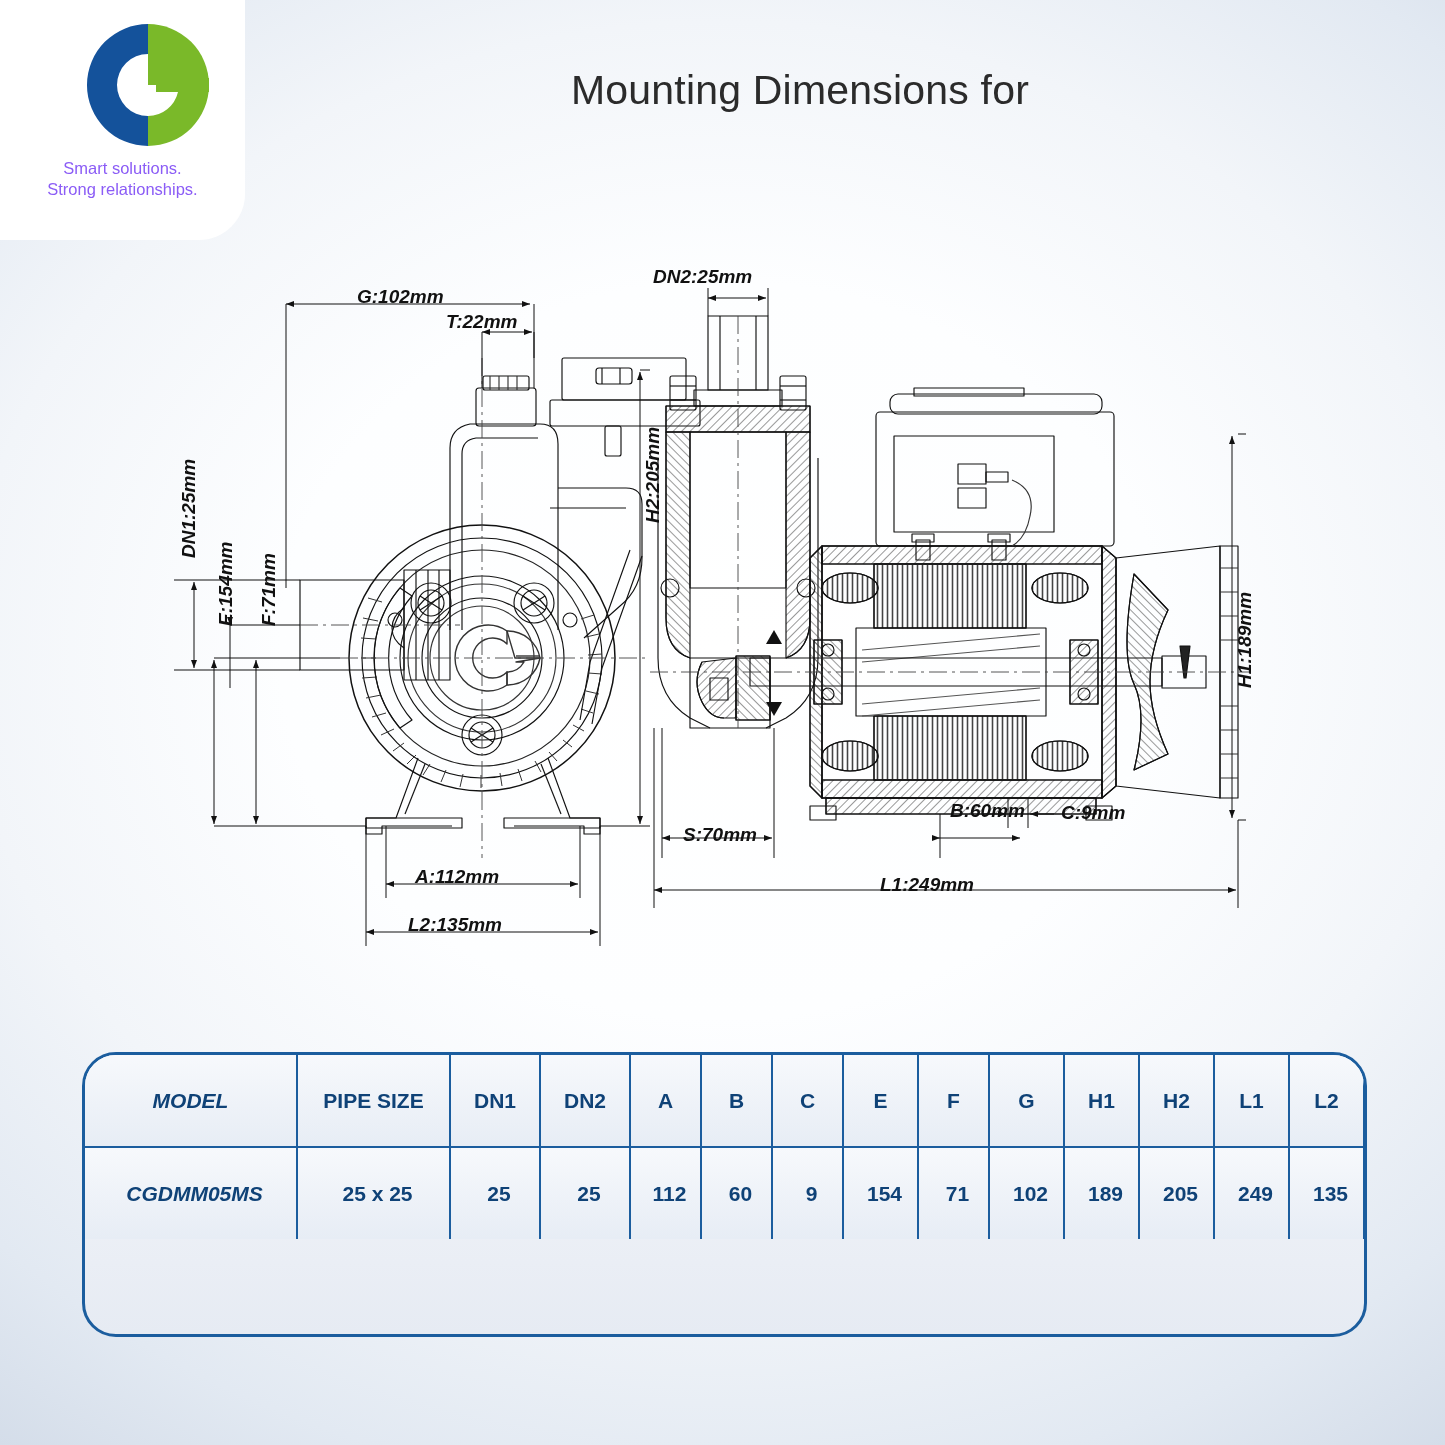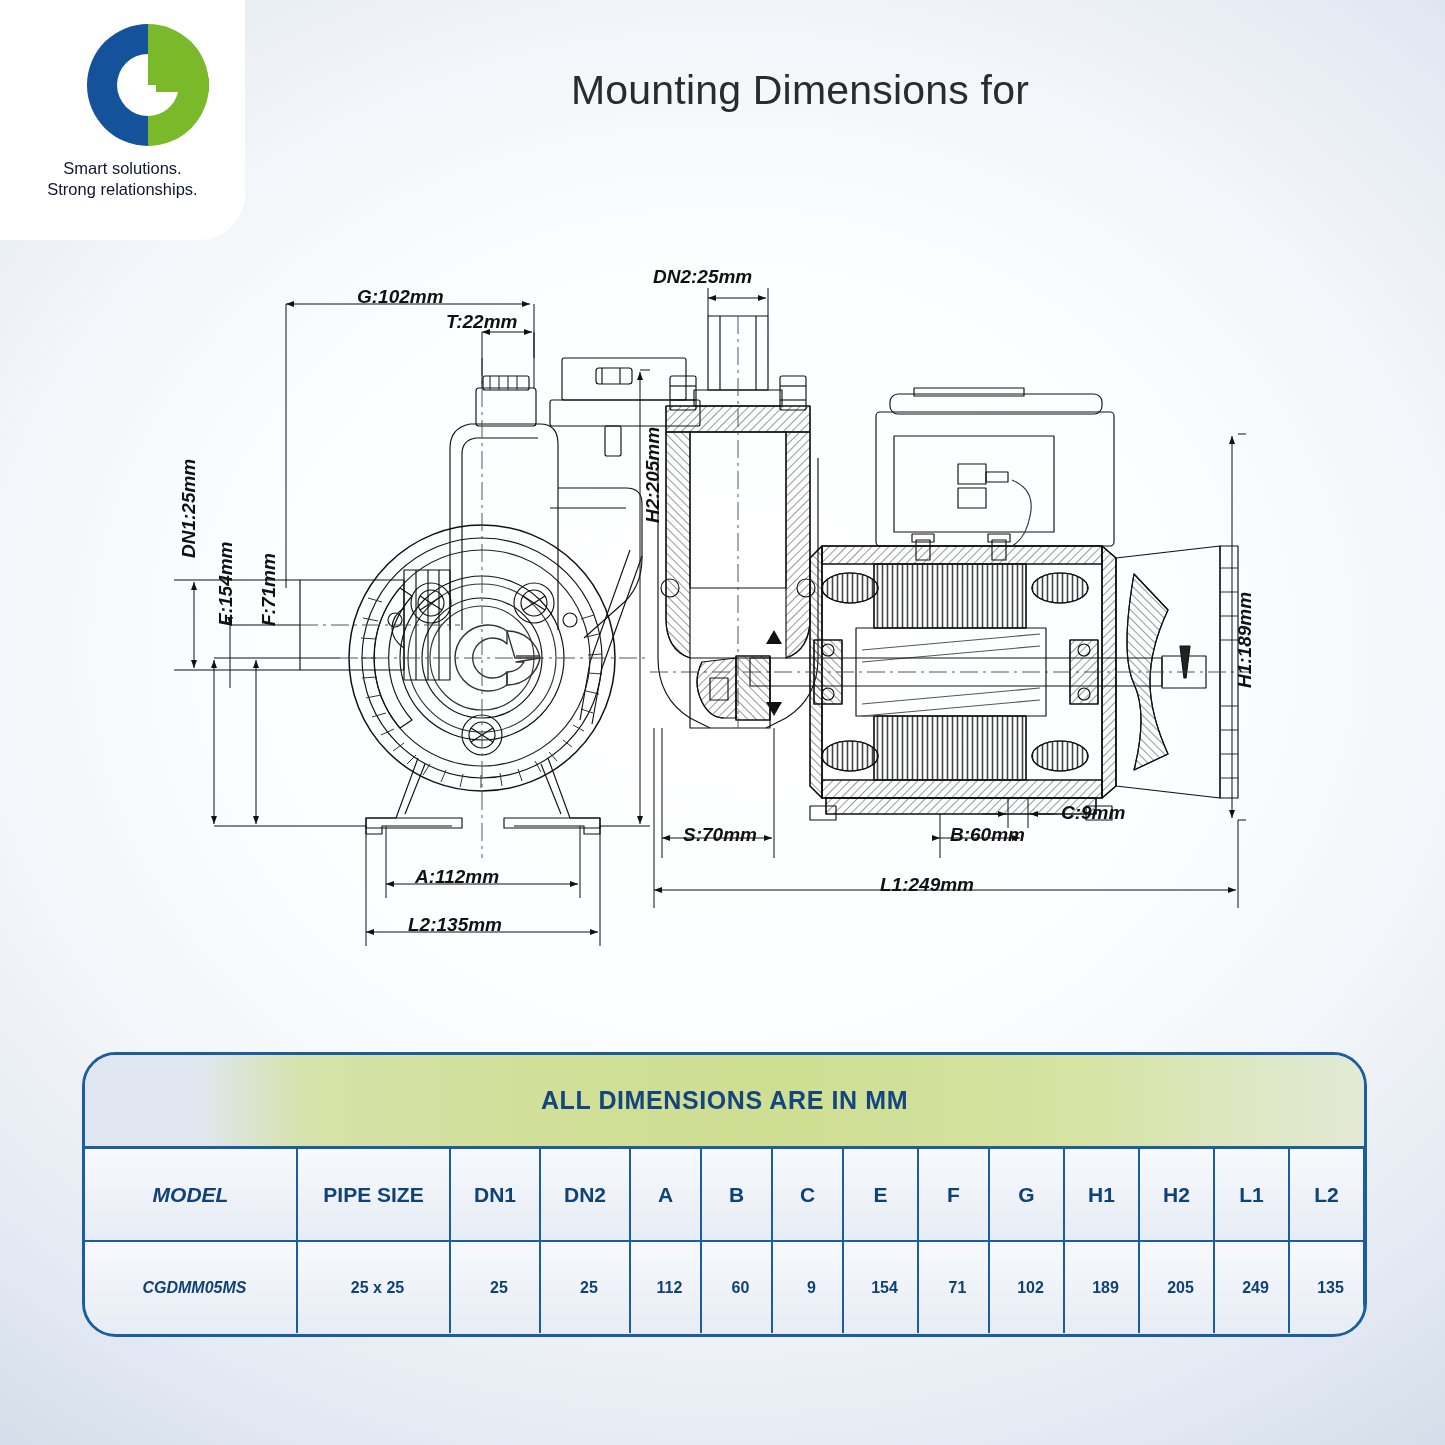--- a/index.html
+++ b/index.html
@@ -20,21 +20,21 @@
     position: absolute; left: 0; top: 0;
     width: 245px; height: 240px;
     background: #ffffff;
     border-bottom-right-radius: 46px;
     z-index: 6;
   }
   #logo-mark { position: absolute; left: 78px; top: 20px; width: 140px; height: 130px; }
   #logo-tag {
     position: absolute; left: 0; top: 158px; width: 245px;
     text-align: center;
-    color: #0f172a; font-size: 16.5px; line-height: 21px;
+    color: #8b5cf6; font-size: 16.5px; line-height: 21px;
     font-family: "Liberation Sans", sans-serif;
   }
   #logo-tag span { display: block; }
 
   
   #title-wrap {
     position: absolute; left: 250px; top: 62px; width: 1100px;
     text-align: center;
   }
   #title-line1 {
@@ -101,21 +101,21 @@
     text-align: center; vertical-align: middle;
     color: #0f4277; font-weight: bold;
     border-right: 2px solid #1b5d9e;
     background: linear-gradient(180deg,#f7f9fc 0%,#eef2f8 55%,#e7edf5 100%);
   }
   #dim-table td:last-child { border-right: none; }
   #dim-table tr.head td {
     font-size: 21px;
     border-bottom: 2px solid #1b5d9e;
   }
-  #dim-table tr.body td { font-size: 16px; padding-left: 8px; }
+  #dim-table tr.body td { font-size: 21px; padding-left: 8px; }
   #dim-table td.c-model { width: 212px; font-style: italic; }
   #dim-table td.c-pipe  { width: 153px; }
   #dim-table td.c-dn    { width: 90px; }
   #dim-table td.c-n     { width: 71px; }
   #dim-table td.c-n3    { width: 75px; }
 </style>
 </head>
 <body>
 
 <div id="page">
@@ -456,29 +456,26 @@
     <span class="dimlabel dl-h" style="left:296px; top:53px;">T:22mm</span>
     <span class="dimlabel dl-v" style="left:28px; top:300px; transform:rotate(-90deg);">DN1:25mm</span>
     <span class="dimlabel dl-v" style="left:65px; top:368px; transform:rotate(-90deg);">E:154mm</span>
     <span class="dimlabel dl-v" style="left:108px; top:368px; transform:rotate(-90deg);">F:71mm</span>
     <span class="dimlabel dl-v" style="left:492px; top:265px; transform:rotate(-90deg);">H2:205mm</span>
     <span class="dimlabel dl-h" style="left:265px; top:608px;">A:112mm</span>
     <span class="dimlabel dl-h" style="left:258px; top:656px;">L2:135mm</span>
     <span class="dimlabel dl-h" style="left:503px; top:8px;">DN2:25mm</span>
     <span class="dimlabel dl-v" style="left:1084px; top:430px; transform:rotate(-90deg);">H1:189mm</span>
     <span class="dimlabel dl-h" style="left:533px; top:566px;">S:70mm</span>
-    <span class="dimlabel dl-h" style="left:800px; top:566px;">B:60mm</span>
+    <span class="dimlabel dl-h" style="left:800px; top:542px;">B:60mm</span>
     <span class="dimlabel dl-h" style="left:911px; top:544px;">C:9mm</span>
     <span class="dimlabel dl-h" style="left:730px; top:616px;text-align:center;">L1:249mm</span>
   </div>
 
   <div id="table-card">
-    <div id="table-banner">
-      <span id="table-banner-text">ALL DIMENSIONS ARE IN MM</span>
-    </div>
     <table id="dim-table">
       <tbody>
           <tr class="head">
         <td class="c-model">MODEL</td>
         <td class="c-pipe">PIPE SIZE</td>
         <td class="c-dn">DN1</td>
         <td class="c-dn">DN2</td>
         <td class="c-n">A</td>
         <td class="c-n">B</td>
         <td class="c-n">C</td>

